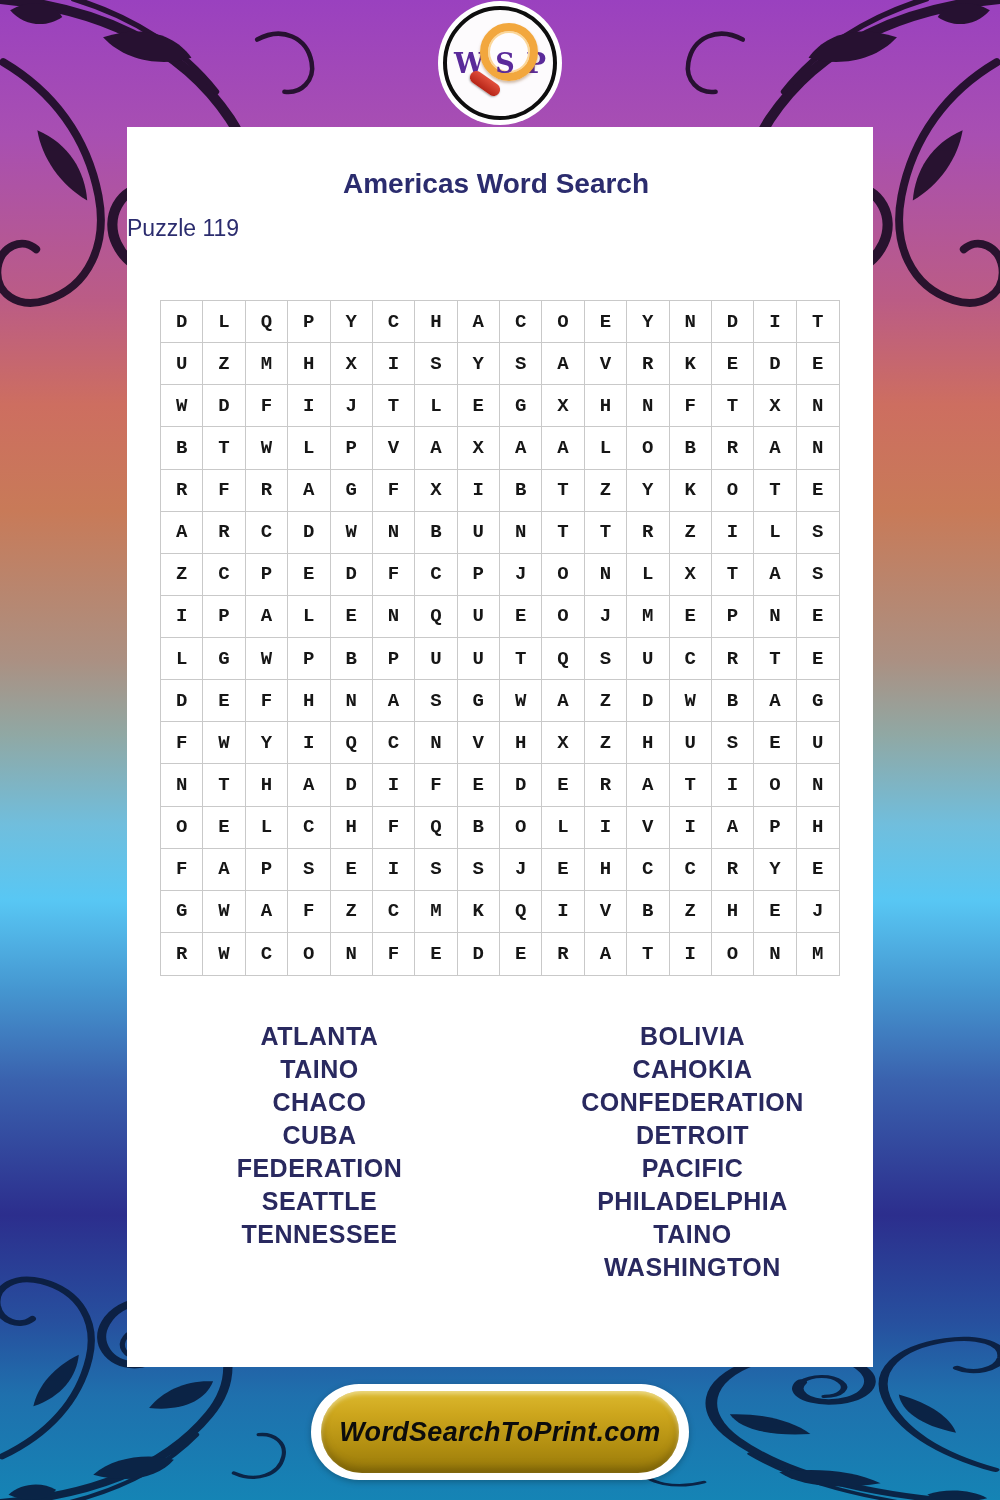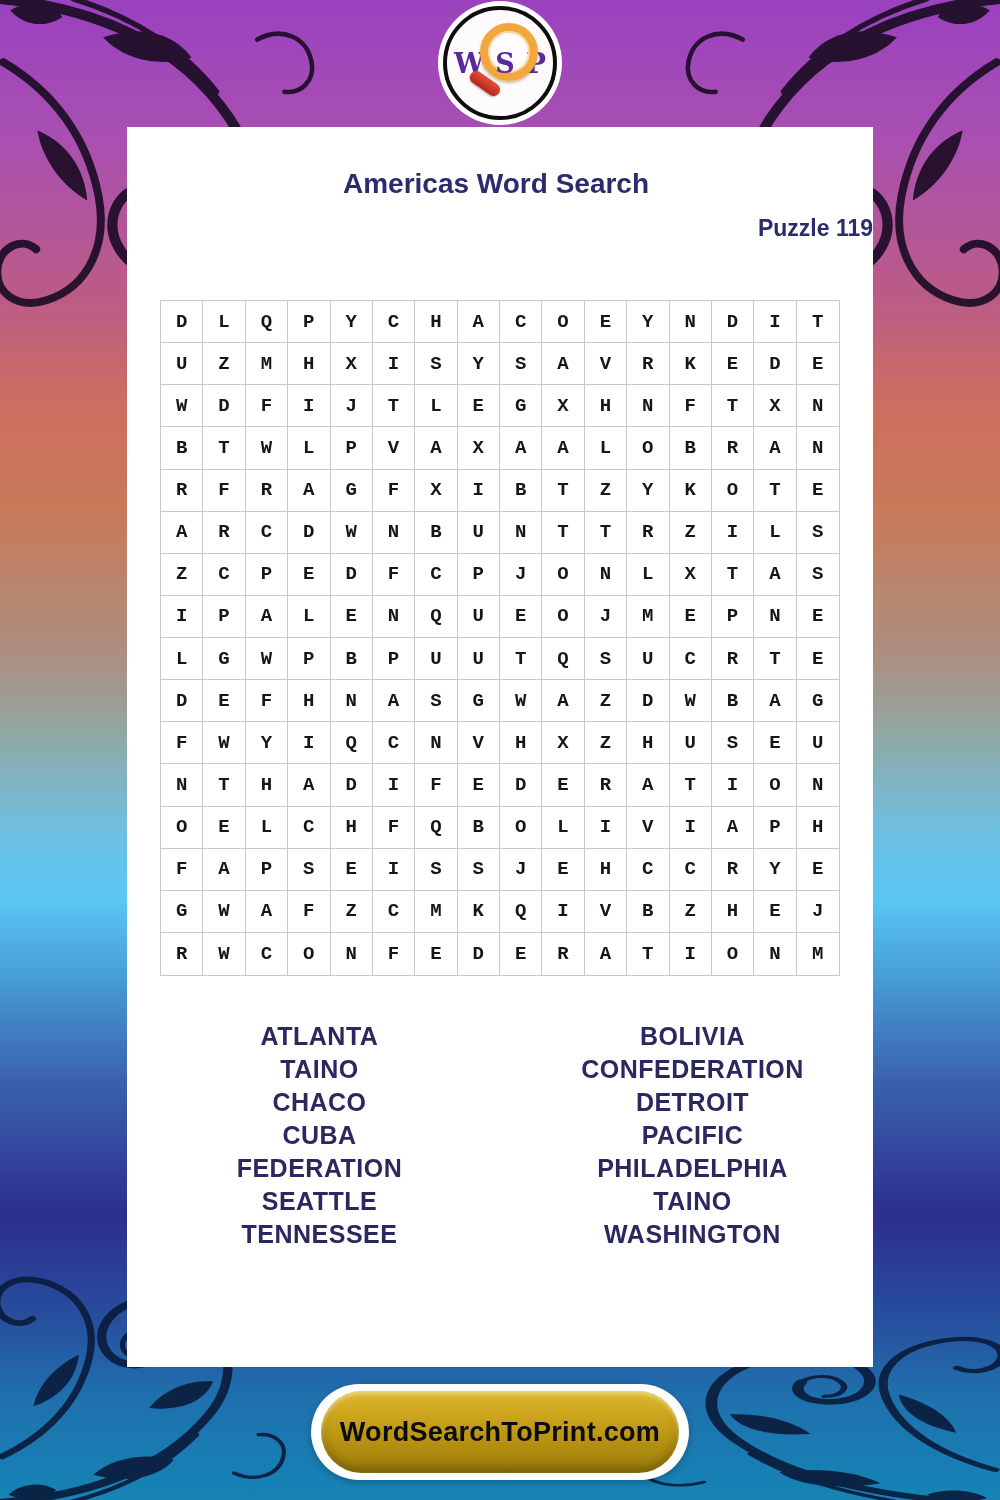--- a/index.html
+++ b/index.html
@@ -29,21 +29,21 @@
   .lens{position:absolute;left:42px;top:22px;width:42px;height:42px;border-radius:50%;
         border:8px solid #f2a73e;box-shadow:0 2px 3px rgba(120,60,0,.35), inset 0 0 0 2px #fbd79a;
         background:rgba(255,255,255,.35);}
   .handle{position:absolute;left:30px;top:76px;width:34px;height:13px;border-radius:7px;
         background:linear-gradient(180deg,#e2503c,#b52417);transform:rotate(35deg);
         box-shadow:0 1px 2px rgba(0,0,0,.35);}
 
   
   .card{position:absolute;left:127px;top:127px;width:746px;height:1240px;background:#fff;}
   .title{margin:41px 8px 0 0;text-align:center;font-size:28px;font-weight:bold;color:#2b2c6e;}
-  .subtitle{margin:15px 0 2px 0;text-align:right;font-size:23px;font-weight:bold;color:#2b2c6e;}
+  .subtitle{margin:15px 0 2px 0;text-align:left;font-size:23px;font-weight:normal;color:#2b2c6e;}
 
   
   .grid{position:absolute;left:33px;top:173px;width:680px;height:676px;
         display:grid;grid-template-columns:repeat(16,1fr);grid-template-rows:repeat(16,1fr);
         border:1px solid #c9c9c9;background:#fff;box-sizing:border-box;}
   .cell{display:flex;align-items:center;justify-content:center;
         border-right:1px solid #c9c9c9;border-bottom:1px solid #c9c9c9;
         font-family:"Liberation Mono",monospace;font-weight:bold;font-size:19px;color:#161616;}
   .cell:nth-child(16n){border-right:none;}
   .cell:nth-child(n+241){border-bottom:none;}
@@ -52,21 +52,21 @@
   .words{position:absolute;left:0;top:893px;width:100%;display:flex;}
   .word-col{width:50%;text-align:center;margin-left:12px;}
   .word{font-size:25px;line-height:33px;font-weight:bold;color:#29295f;letter-spacing:.5px;}
 
   
   .btn-outer{position:absolute;left:311px;top:1384px;width:378px;height:96px;
         background:#fff;border-radius:48px;box-shadow:0 2px 6px rgba(0,0,0,.25);cursor:pointer;}
   .btn-inner{position:absolute;inset:7px 10px;border-radius:41px;
         background:linear-gradient(180deg,#dcb92e 0%,#cda61d 28%,#b08d10 70%,#97790a 100%);
         box-shadow:inset 0 3px 4px rgba(255,248,200,.55), inset 0 -5px 8px rgba(60,45,0,.35);
-        display:flex;align-items:center;justify-content:center;}
+        display:flex;align-items:center;justify-content:center;font-style:italic;}
   .btn-inner span{font-size:27px;font-weight:bold;color:#0c0c0c;letter-spacing:.3px;}
 
   svg.defs{position:absolute;width:0;height:0;}
 </style>
 </head>
 <body>
 
 <div class="page">
 
   <svg class="defs" aria-hidden="true">
@@ -380,20 +380,21 @@
           <div class="word">ATLANTA</div>
           <div class="word">TAINO</div>
           <div class="word">CHACO</div>
           <div class="word">CUBA</div>
           <div class="word">FEDERATION</div>
           <div class="word">SEATTLE</div>
           <div class="word">TENNESSEE</div>
         </div>
       <div class="word-col" id="words-right">
           <div class="word">BOLIVIA</div>
+          <div class="word">CAHOKIA</div>
           <div class="word">CONFEDERATION</div>
           <div class="word">DETROIT</div>
           <div class="word">PACIFIC</div>
           <div class="word">PHILADELPHIA</div>
           <div class="word">TAINO</div>
           <div class="word">WASHINGTON</div>
         </div>
     </div>
   </div>
 

